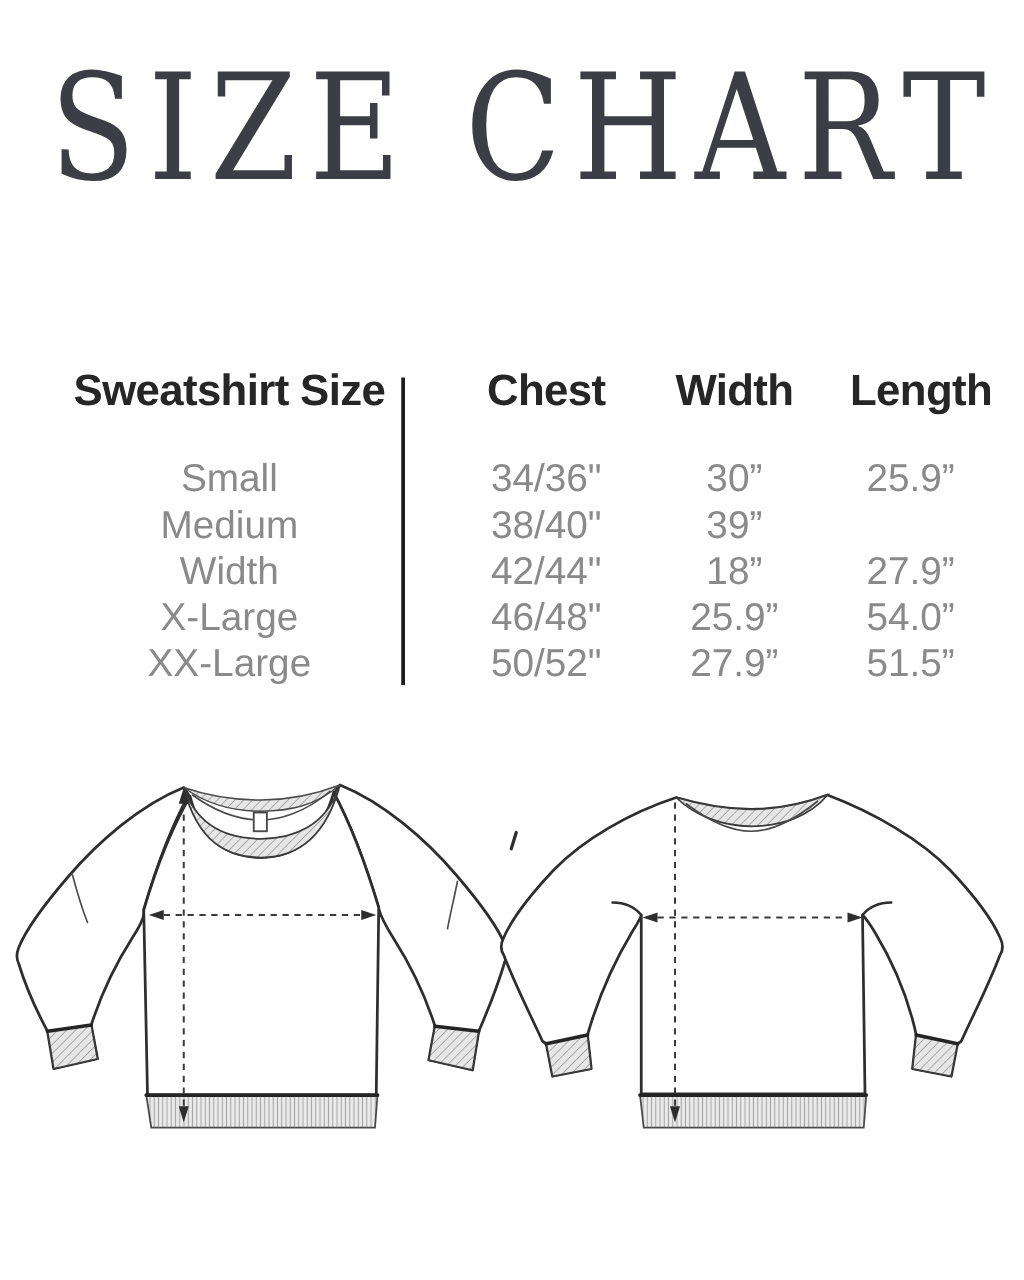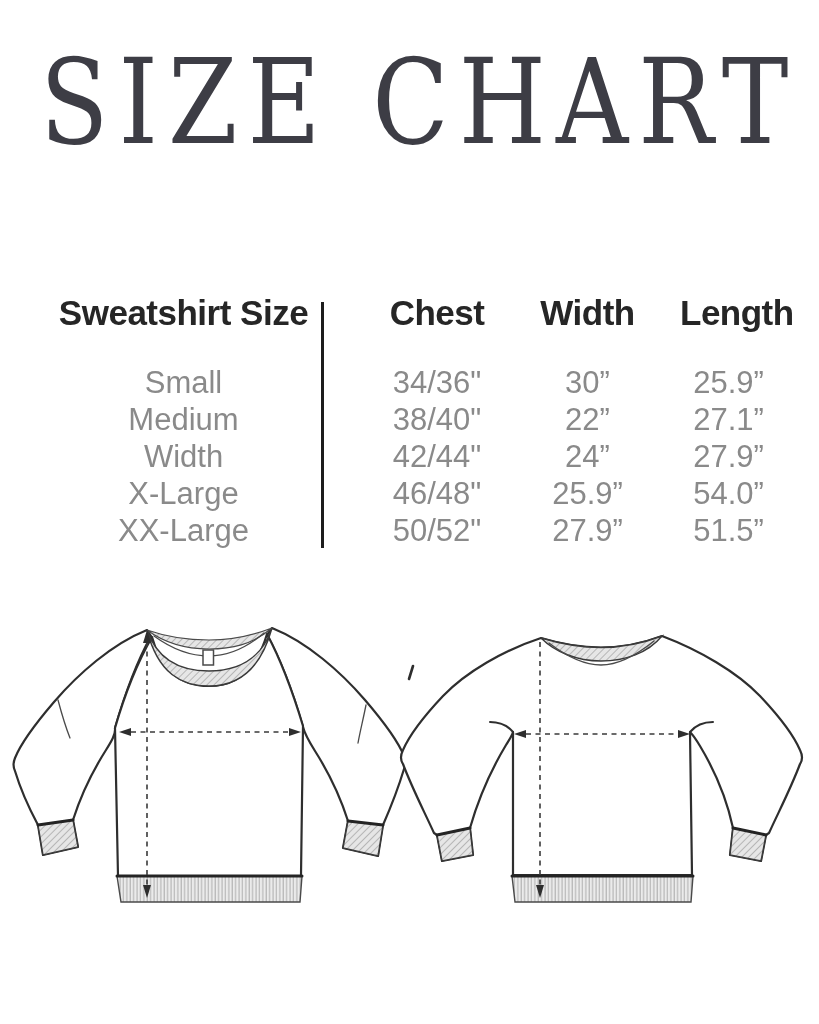--- a/index.html
+++ b/index.html
@@ -88,27 +88,26 @@
     <div class="tbody">
       <div class="trow">
         <div class="cell col-size">Small</div>
         <div class="cell col-chest">34/36"</div>
         <div class="cell col-width">30”</div>
         <div class="cell col-length">25.9”</div>
       </div>
       <div class="trow">
         <div class="cell col-size">Medium</div>
         <div class="cell col-chest">38/40"</div>
-        <div class="cell col-width">22”</div>
-        <div class="cell col-length">27.1”</div>
+        <div class="cell col-width">39”</div>
       </div>
       <div class="trow">
         <div class="cell col-size">Width</div>
         <div class="cell col-chest">42/44"</div>
-        <div class="cell col-width">24”</div>
+        <div class="cell col-width">18”</div>
         <div class="cell col-length">27.9”</div>
       </div>
       <div class="trow">
         <div class="cell col-size">X-Large</div>
         <div class="cell col-chest">46/48"</div>
         <div class="cell col-width">25.9”</div>
         <div class="cell col-length">54.0”</div>
       </div>
       <div class="trow">
         <div class="cell col-size">XX-Large</div>

